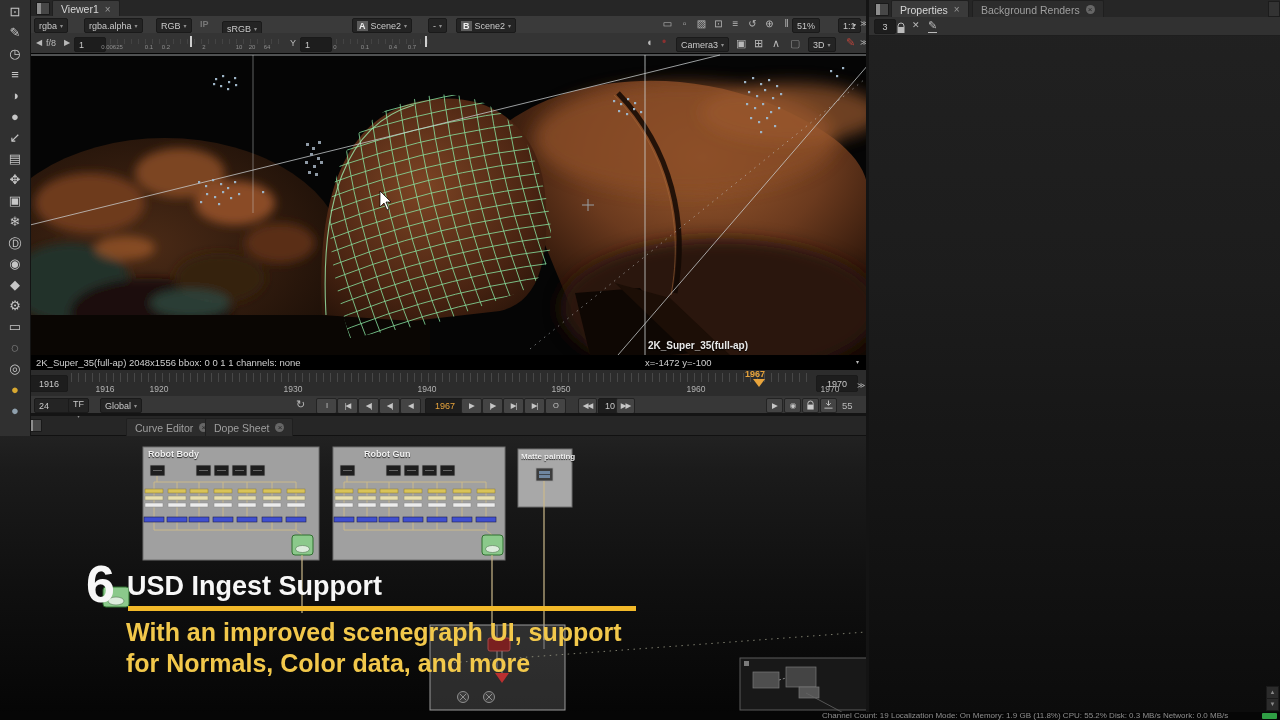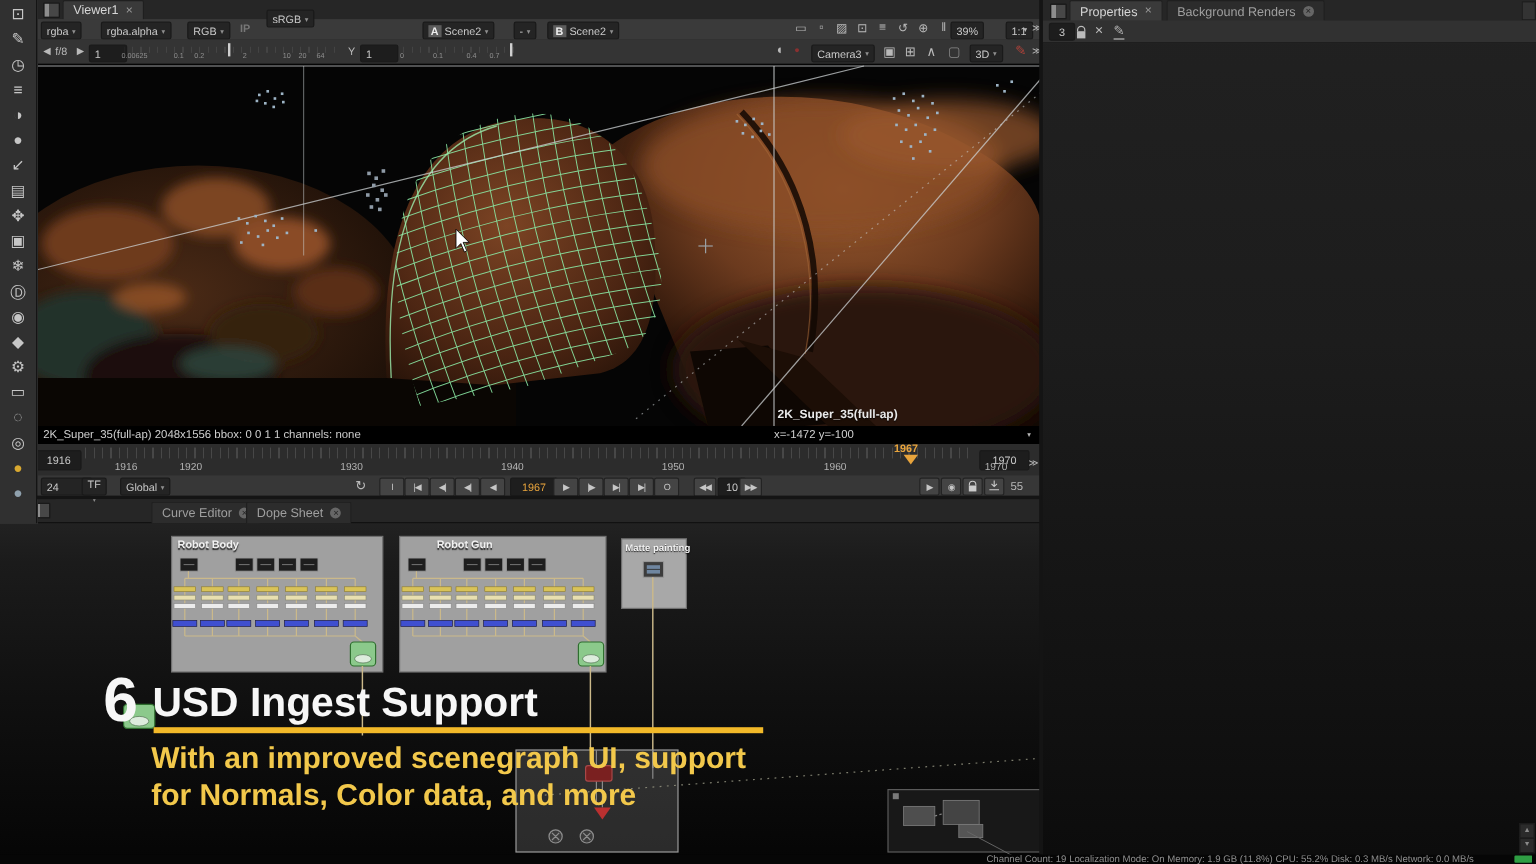--- a/index.html
+++ b/index.html
@@ -207,21 +207,21 @@
     </g>
     <line x1="448" y1="228" x2="866" y2="197" stroke="#9a9a86" stroke-width="1" stroke-dasharray="1.5 4.5" opacity="0.8"></line>
     <line x1="806" y1="258" x2="868" y2="291" stroke="#666" stroke-width="0.8"></line>
   </svg>
 
   <span class="bd-label" style="left:148px;top:449px;">Robot Body</span>
   <span class="bd-label" style="left:338px;top:449px;margin-left:26px;">Robot Gun</span>
   <span class="bd-label" style="left:521px;top:452px;font-size:8px;">Matte painting</span>
 
   <span class="ov-title" style="left:86px;top:556px;font-size:52px;line-height:56px;">6</span>
-  <span class="ov-title" style="left:127px;top:570px;font-size:34px;line-height:32px;">USD Ingest Support</span>
+  <span class="ov-title" style="left:127px;top:570px;font-size:27px;line-height:32px;">USD Ingest Support</span>
   <div class="abs" style="left:128px;top:606px;width:508px;height:5px;background:#f2b929;"></div>
   <span class="ov-yellow" style="left:126px;top:617px;font-size:25px;line-height:30px;">With an improved scenegraph UI, support</span>
   <span class="ov-yellow" style="left:126px;top:648px;font-size:25px;line-height:30px;">for Normals, Color data, and more</span>
 
   <div class="abs" style="left:30px;top:0;width:838px;height:414px;background:#323232;"></div>
 
   <div class="abs" style="left:30px;top:0;width:838px;height:16px;background:#262626;"></div>
   <span class="paneicon" style="left:36px;top:2px;"></span>
   <div class="tab" style="left:52px;top:0;">
     <span>Viewer1</span>
@@ -235,21 +235,21 @@
     </div>
   <div class="box" style="left:84px;top:18px;">
     <span>rgba.alpha</span>
       <span class="caret">▾</span>
     </div>
   <div class="box" style="left:156px;top:18px;">
     <span>RGB</span>
       <span class="caret">▾</span>
     </div>
   <span class="icon" style="left:200px;top:19px;font-size:9px;color:#777;font-weight:bold;">IP</span>
-  <div class="box" style="left:222px;top:8px;">
+  <div class="box" style="left:222px;top:21px;">
     <span>sRGB</span>
       <span class="caret">▾</span>
     </div>
   <div class="box" style="left:352px;top:18px;">
     <span style="background:#5c5c5c;color:#eee;padding:0 2px;font-weight:bold;">A</span>
     <span>Scene2</span>
       <span class="caret">▾</span>
     </div>
   <div class="box" style="left:428px;top:18px;">
     <span>-</span>
@@ -264,21 +264,21 @@
       <span class="icon" style="left: 660px; top: 18px; width: 15px; text-align: center; font-size: 10px;">▭</span>
       <span class="icon" style="left: 677px; top: 18px; width: 15px; text-align: center; font-size: 10px;">▫</span>
       <span class="icon" style="left: 694px; top: 18px; width: 15px; text-align: center; font-size: 10px;">▨</span>
       <span class="icon" style="left: 711px; top: 18px; width: 15px; text-align: center; font-size: 10px;">⊡</span>
       <span class="icon" style="left: 728px; top: 18px; width: 15px; text-align: center; font-size: 10px;">≡</span>
       <span class="icon" style="left: 745px; top: 18px; width: 15px; text-align: center; font-size: 10px;">↺</span>
       <span class="icon" style="left: 762px; top: 18px; width: 15px; text-align: center; font-size: 10px;">⊕</span>
       <span class="icon" style="left: 779px; top: 18px; width: 15px; text-align: center; font-size: 10px;">‖</span>
     </div>
   <div class="box" style="left:792px;top:18px;">
-    <span>39%</span>
+    <span>51%</span>
     </div>
   <div class="box" style="left:826px;top:18px;margin-left:12px;">
     <span>1:1</span>
     </div>
   <span class="icon caret" style="left:853px;top:21px;">▾</span>
   <span class="icon" style="left:860px;top:19px;font-size:8px;">≫</span>
 
   <div class="abs" style="left:30px;top:33px;width:838px;height:20px;background:#343434;border-bottom:1px solid #222;"></div>
   <span class="icon" style="left:36px;top:38px;font-size:8px;">◀</span>
   <span class="icon" style="left:46px;top:38px;font-size:9px;">f/8</span>

